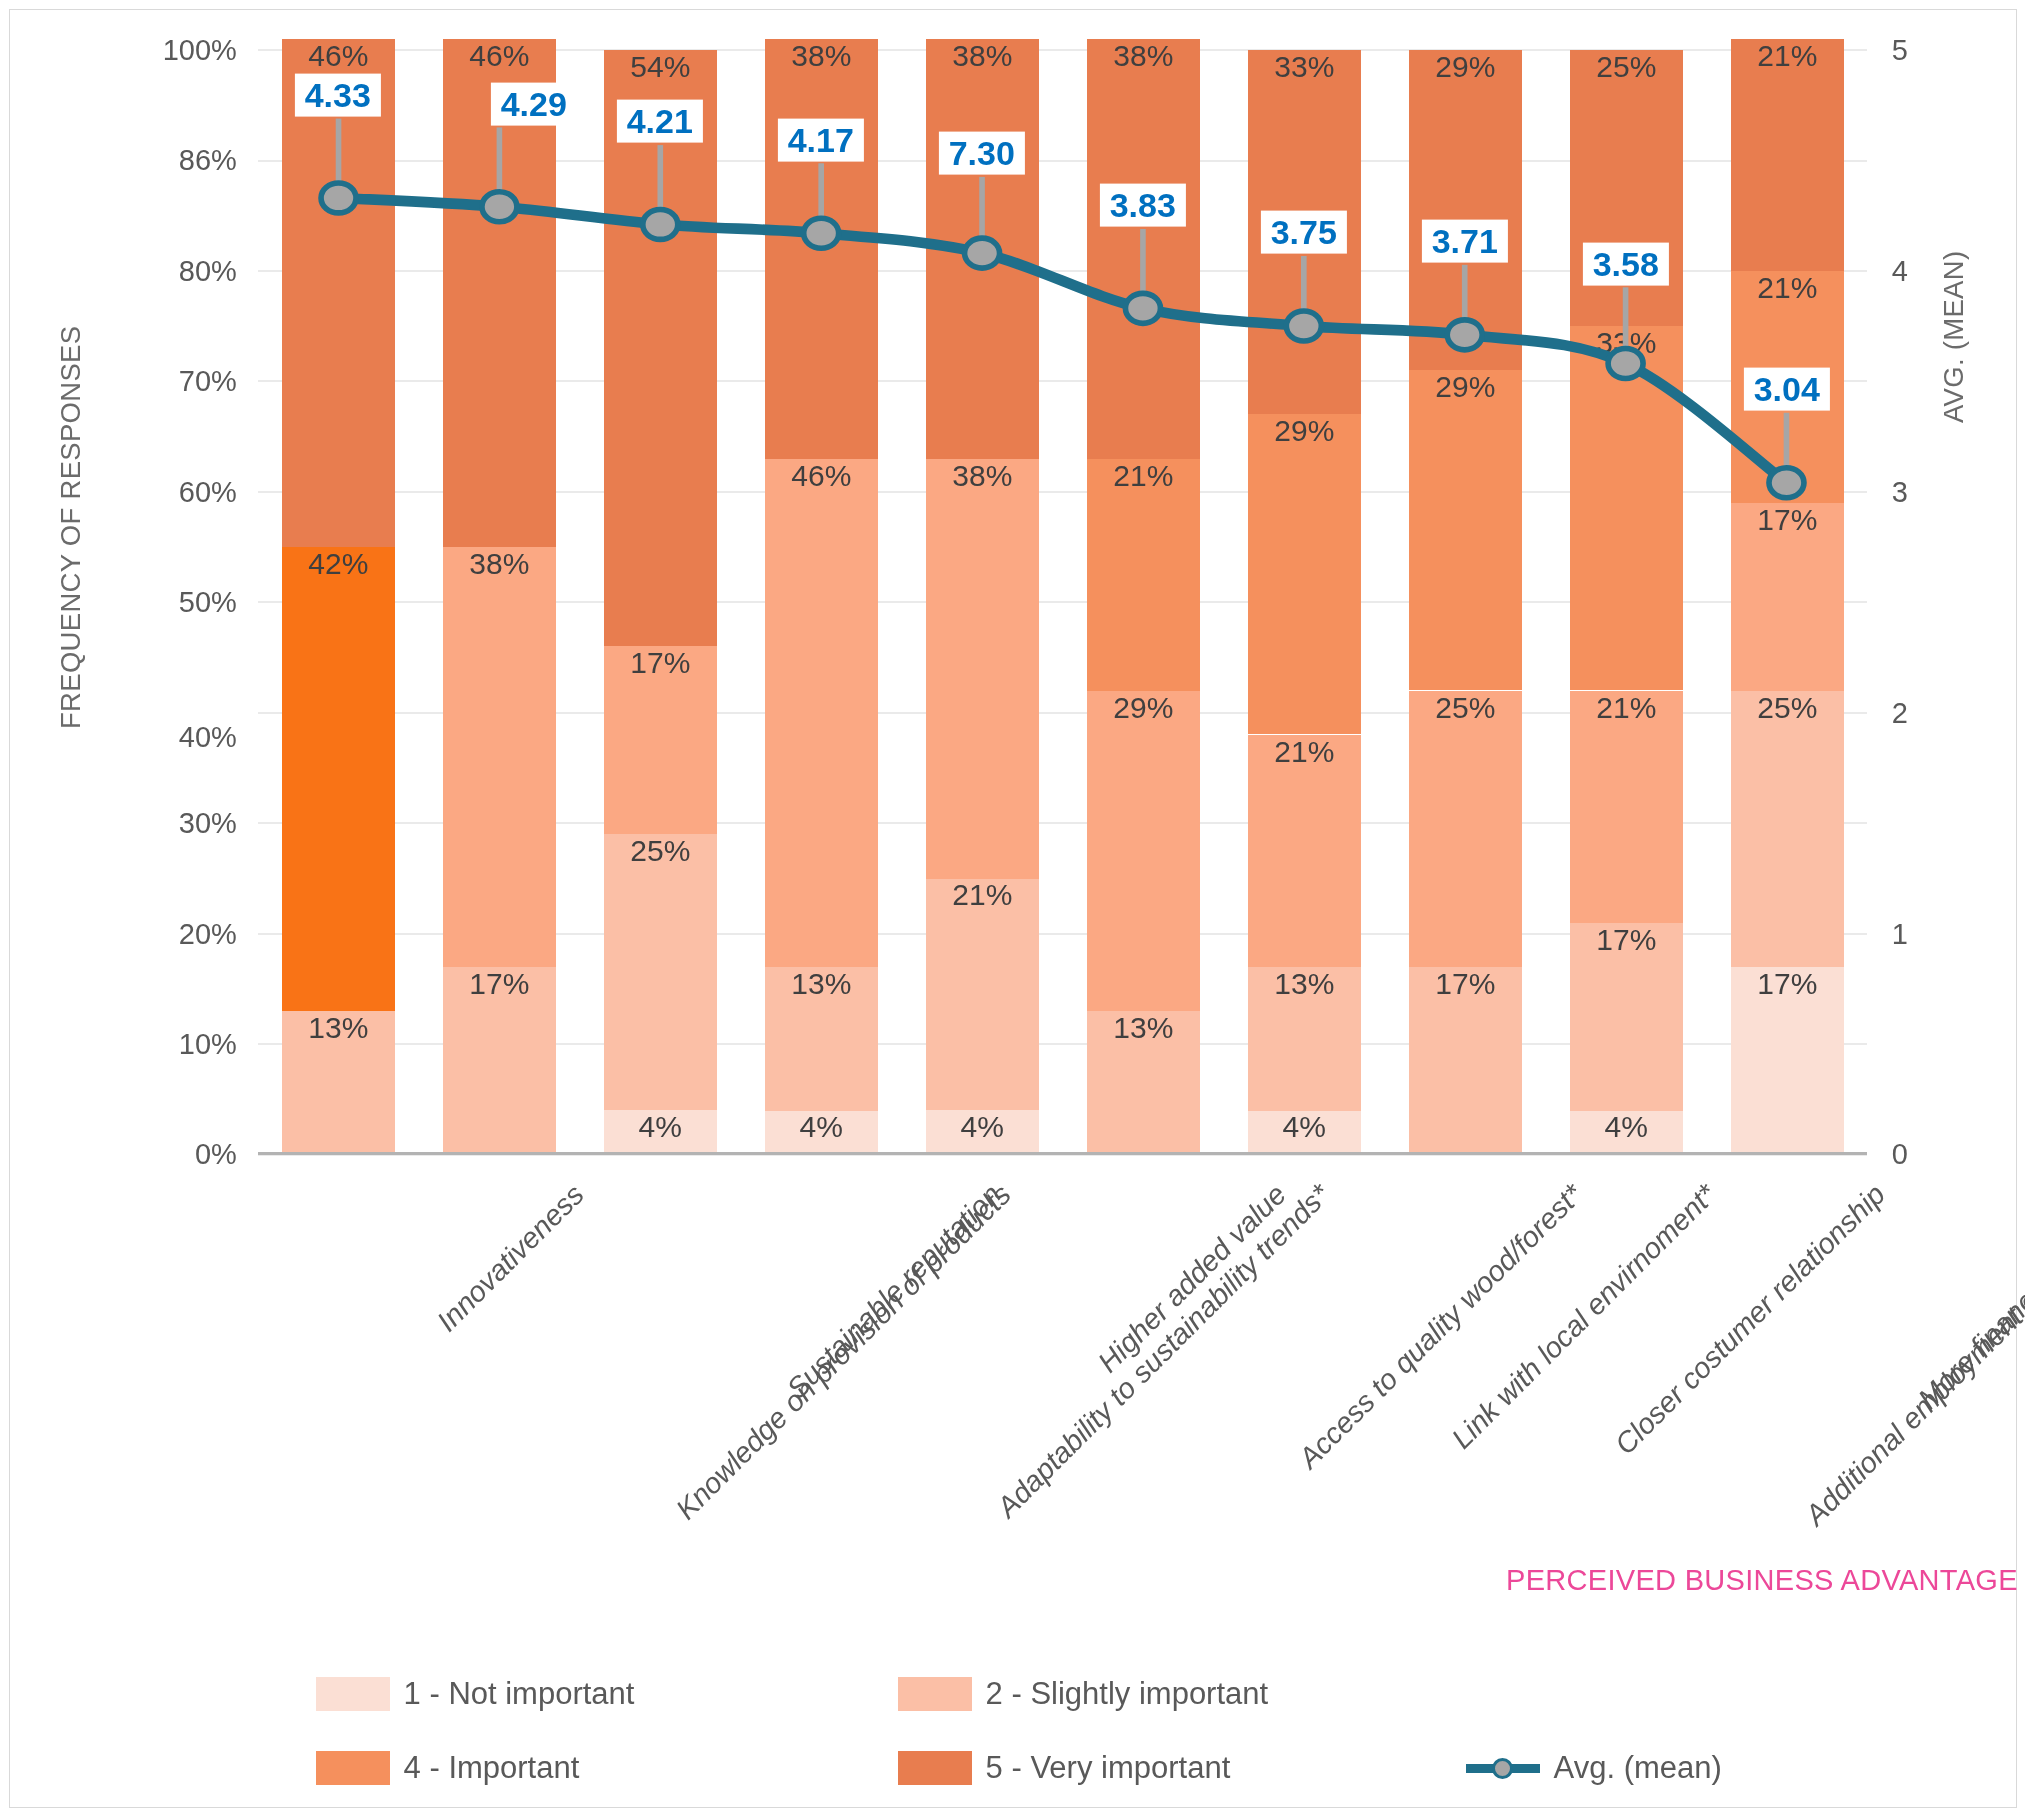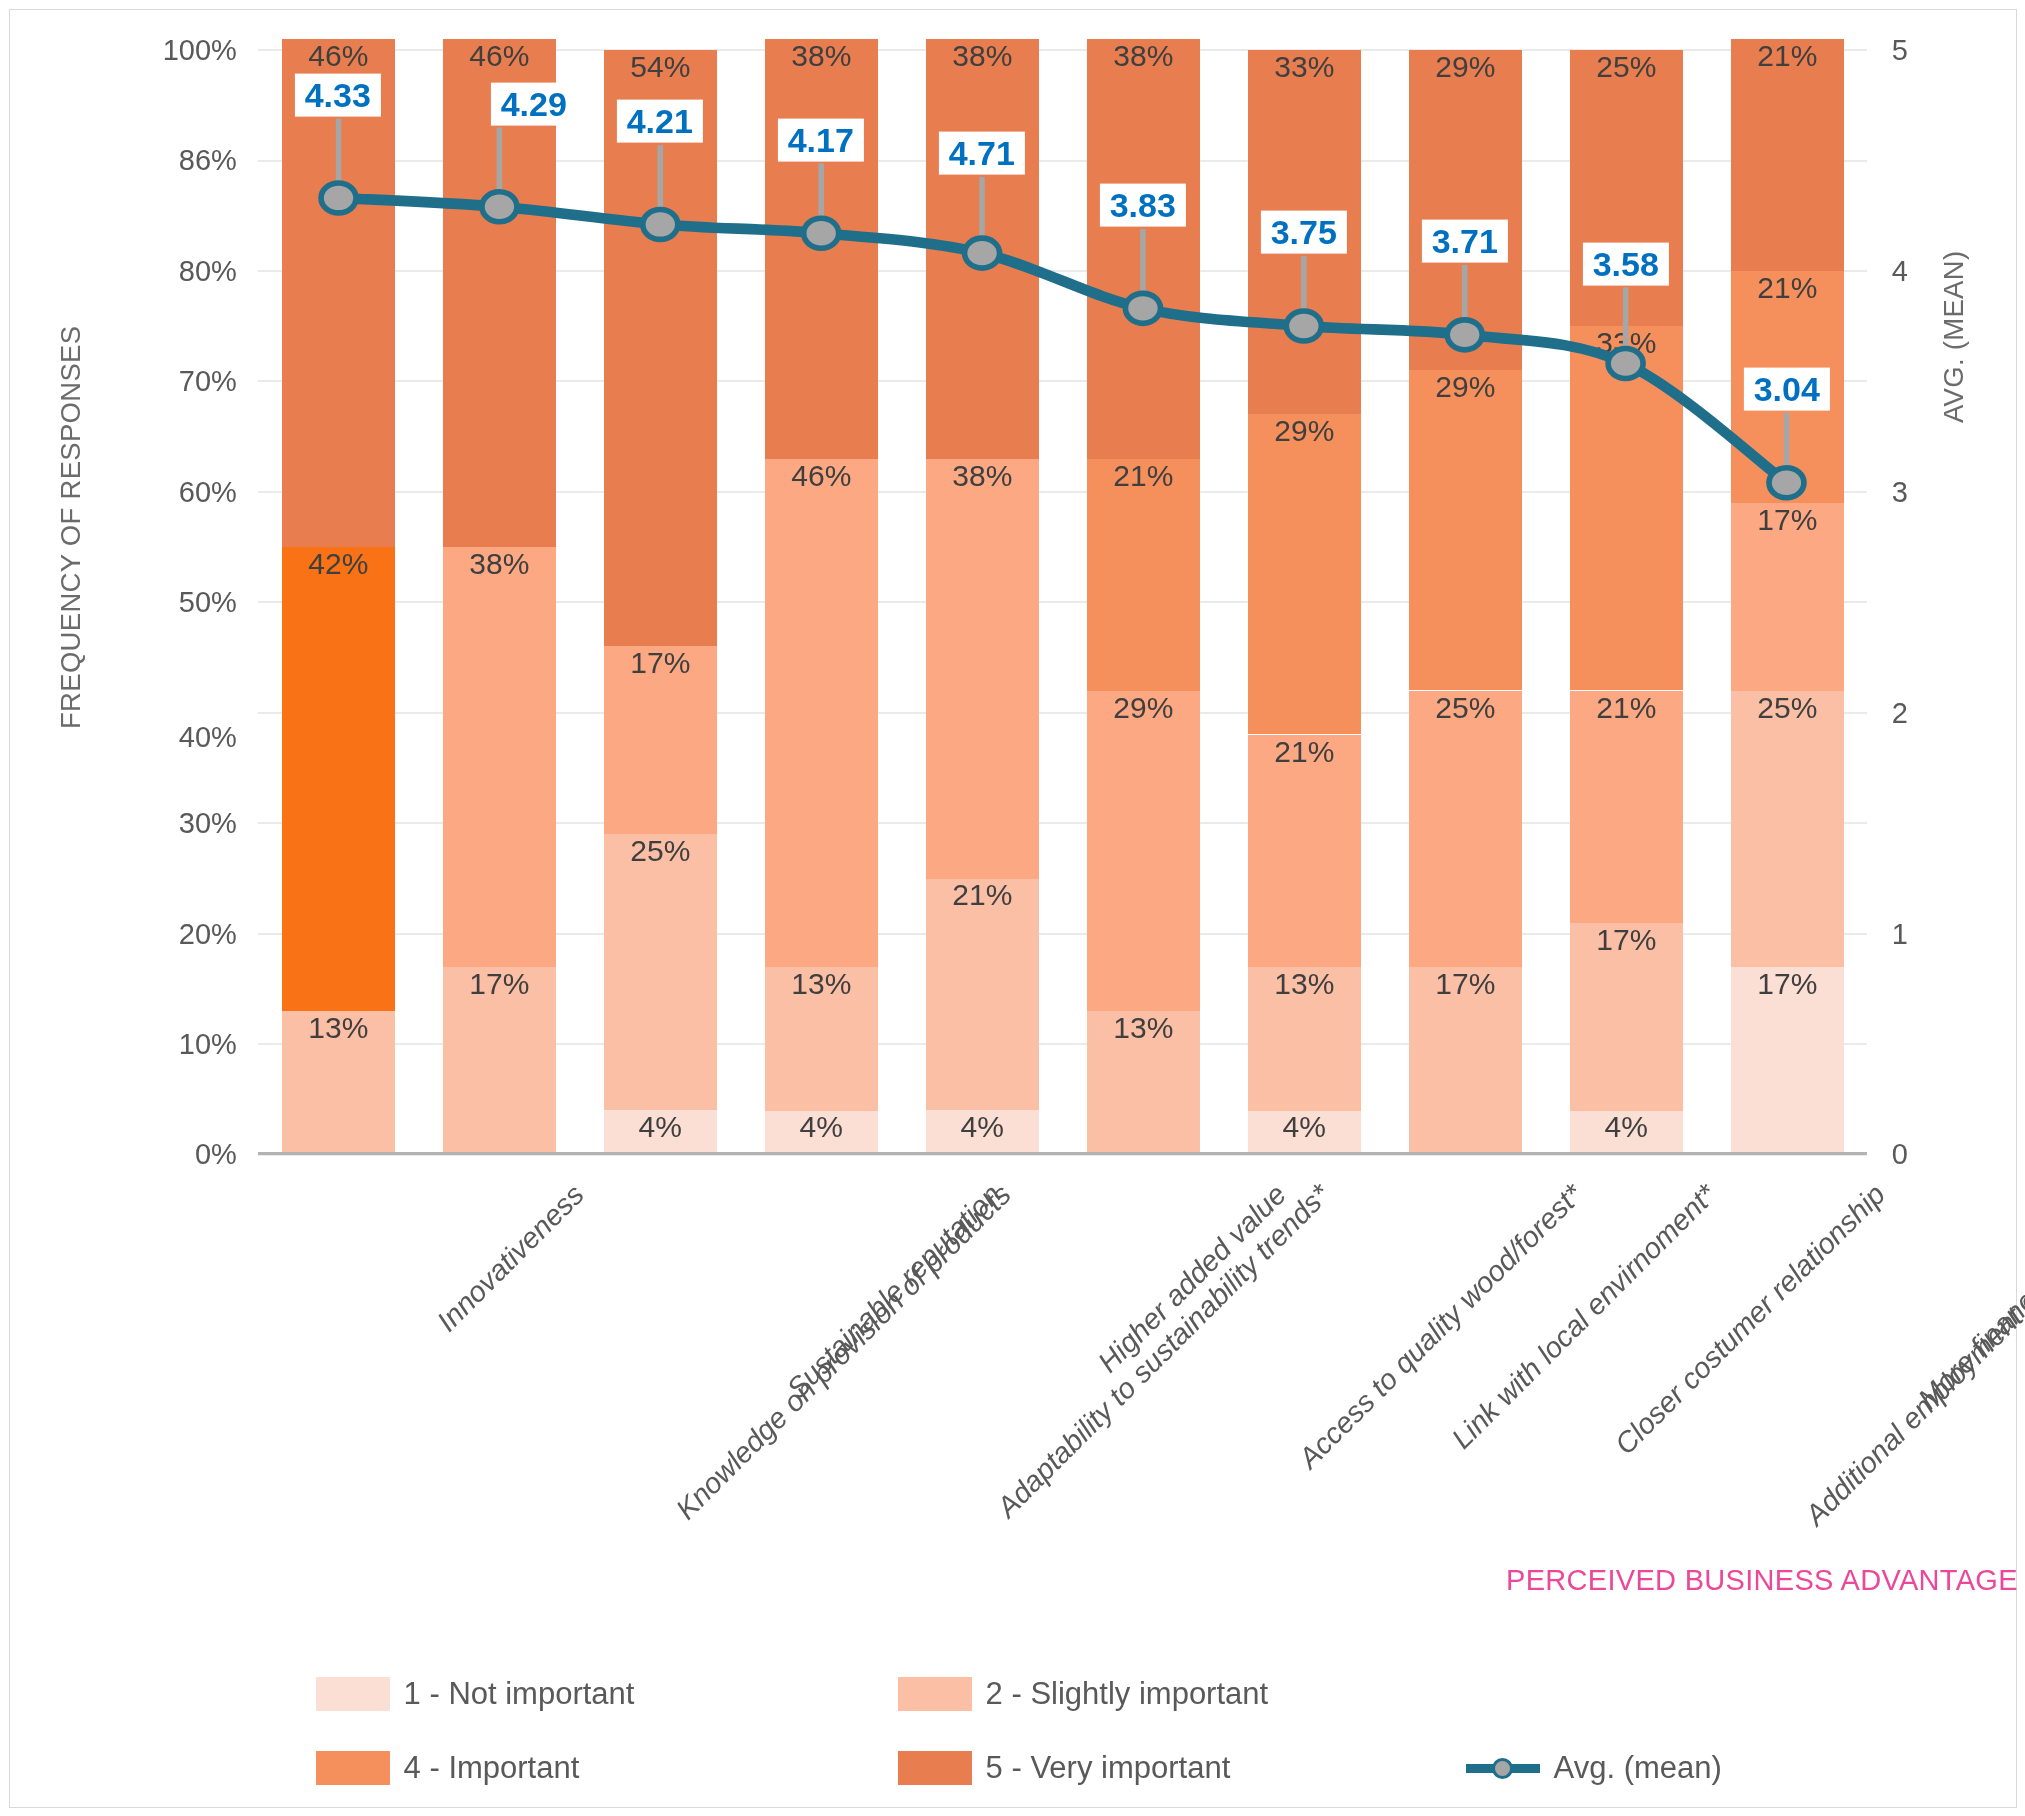--- a/index.html
+++ b/index.html
@@ -335,21 +335,21 @@
         <line x1="2188.75" y1="501.828" x2="2188.75" y2="379.828" stroke="#a6a6a6" stroke-width="9"></line>
         <ellipse cx="2188.75" cy="501.828" rx="28" ry="24" fill="#a6a6a6" stroke="#1f6f8b" stroke-width="9"></ellipse>
         <line x1="2446.25" y1="692.664" x2="2446.25" y2="580.664" stroke="#a6a6a6" stroke-width="9"></line>
         <ellipse cx="2446.25" cy="692.664" rx="28" ry="24" fill="#a6a6a6" stroke="#1f6f8b" stroke-width="9"></ellipse>
       </svg>
     <div id="meanlabels">
         <div class="meanlabel" style="left: 80px; top: 45px;">4.33</div>
         <div class="meanlabel" style="left: 241px; top: 54px; margin-left: 35px;">4.29</div>
         <div class="meanlabel" style="left: 402px; top: 71px;">4.21</div>
         <div class="meanlabel" style="left: 563px; top: 90px;">4.17</div>
-        <div class="meanlabel" style="left: 724px; top: 103px;">4.71</div>
+        <div class="meanlabel" style="left: 724px; top: 103px;">7.30</div>
         <div class="meanlabel" style="left: 885px; top: 155px;">3.83</div>
         <div class="meanlabel" style="left: 1046px; top: 182px;">3.75</div>
         <div class="meanlabel" style="left: 1207px; top: 191px;">3.71</div>
         <div class="meanlabel" style="left: 1368px; top: 214px;">3.58</div>
         <div class="meanlabel" style="left: 1529px; top: 339px;">3.04</div>
       </div>
     <div class="axisline"></div>
   </div>
 
   <div id="yticksL">

